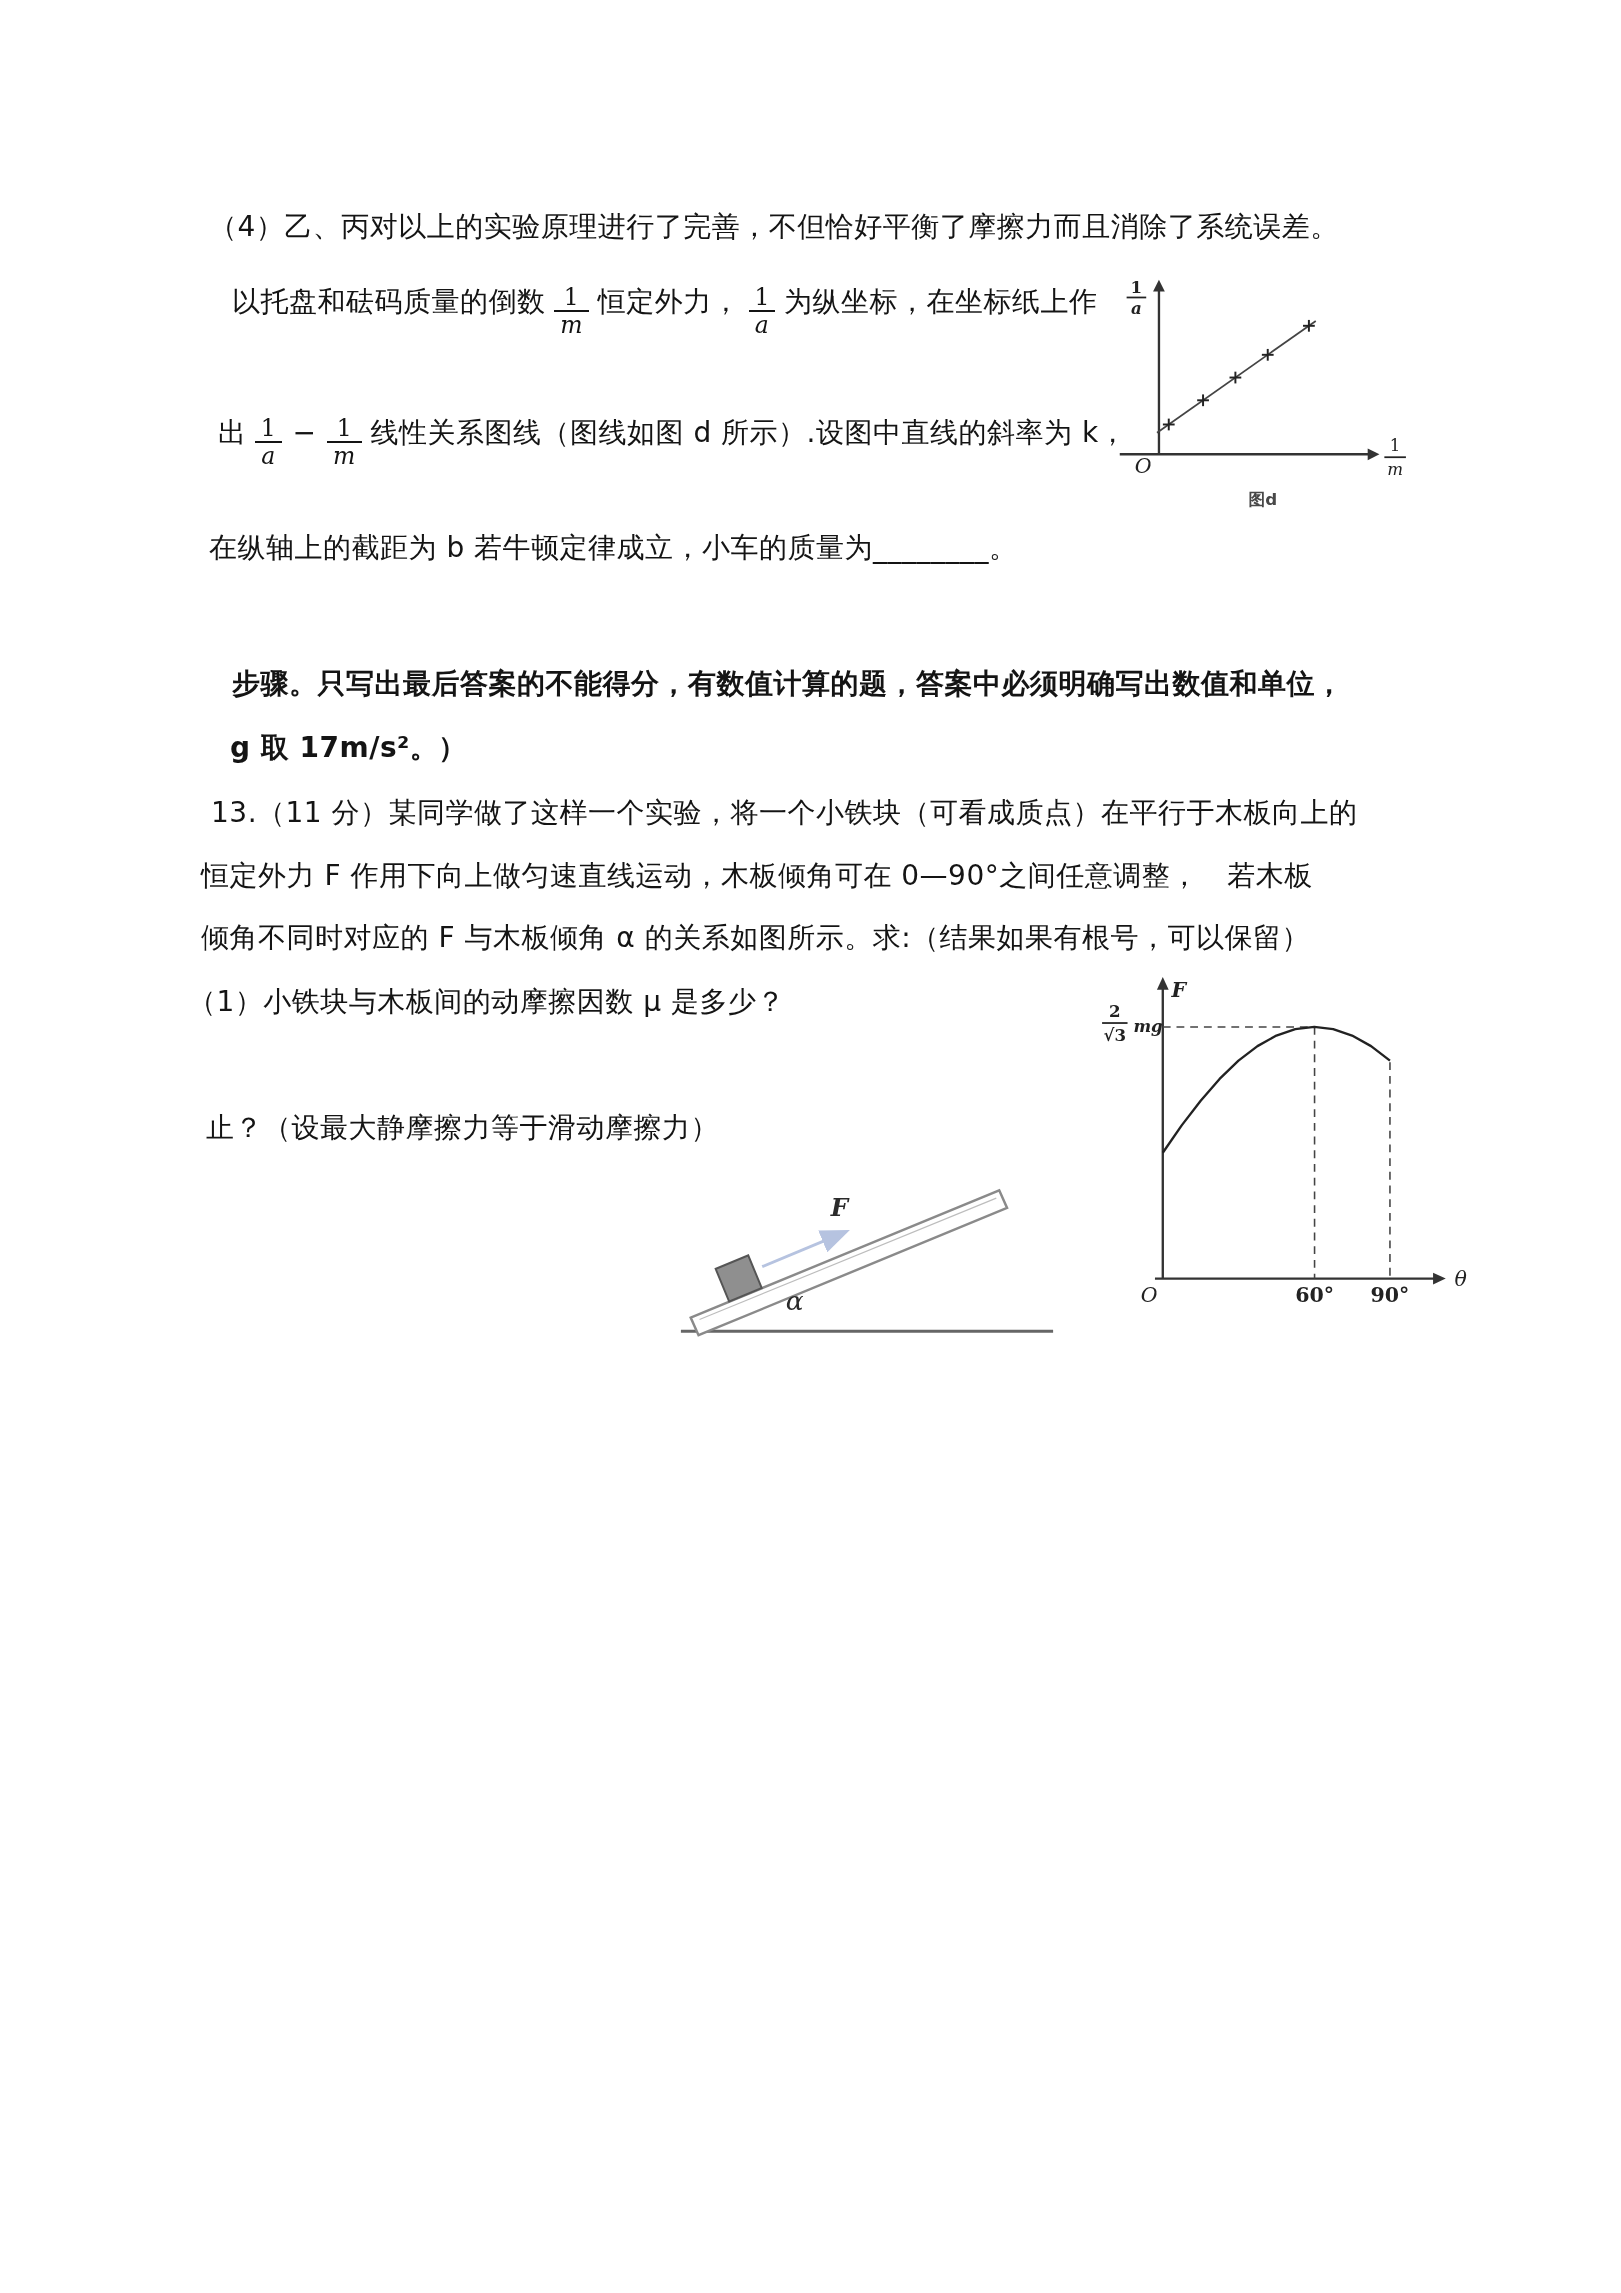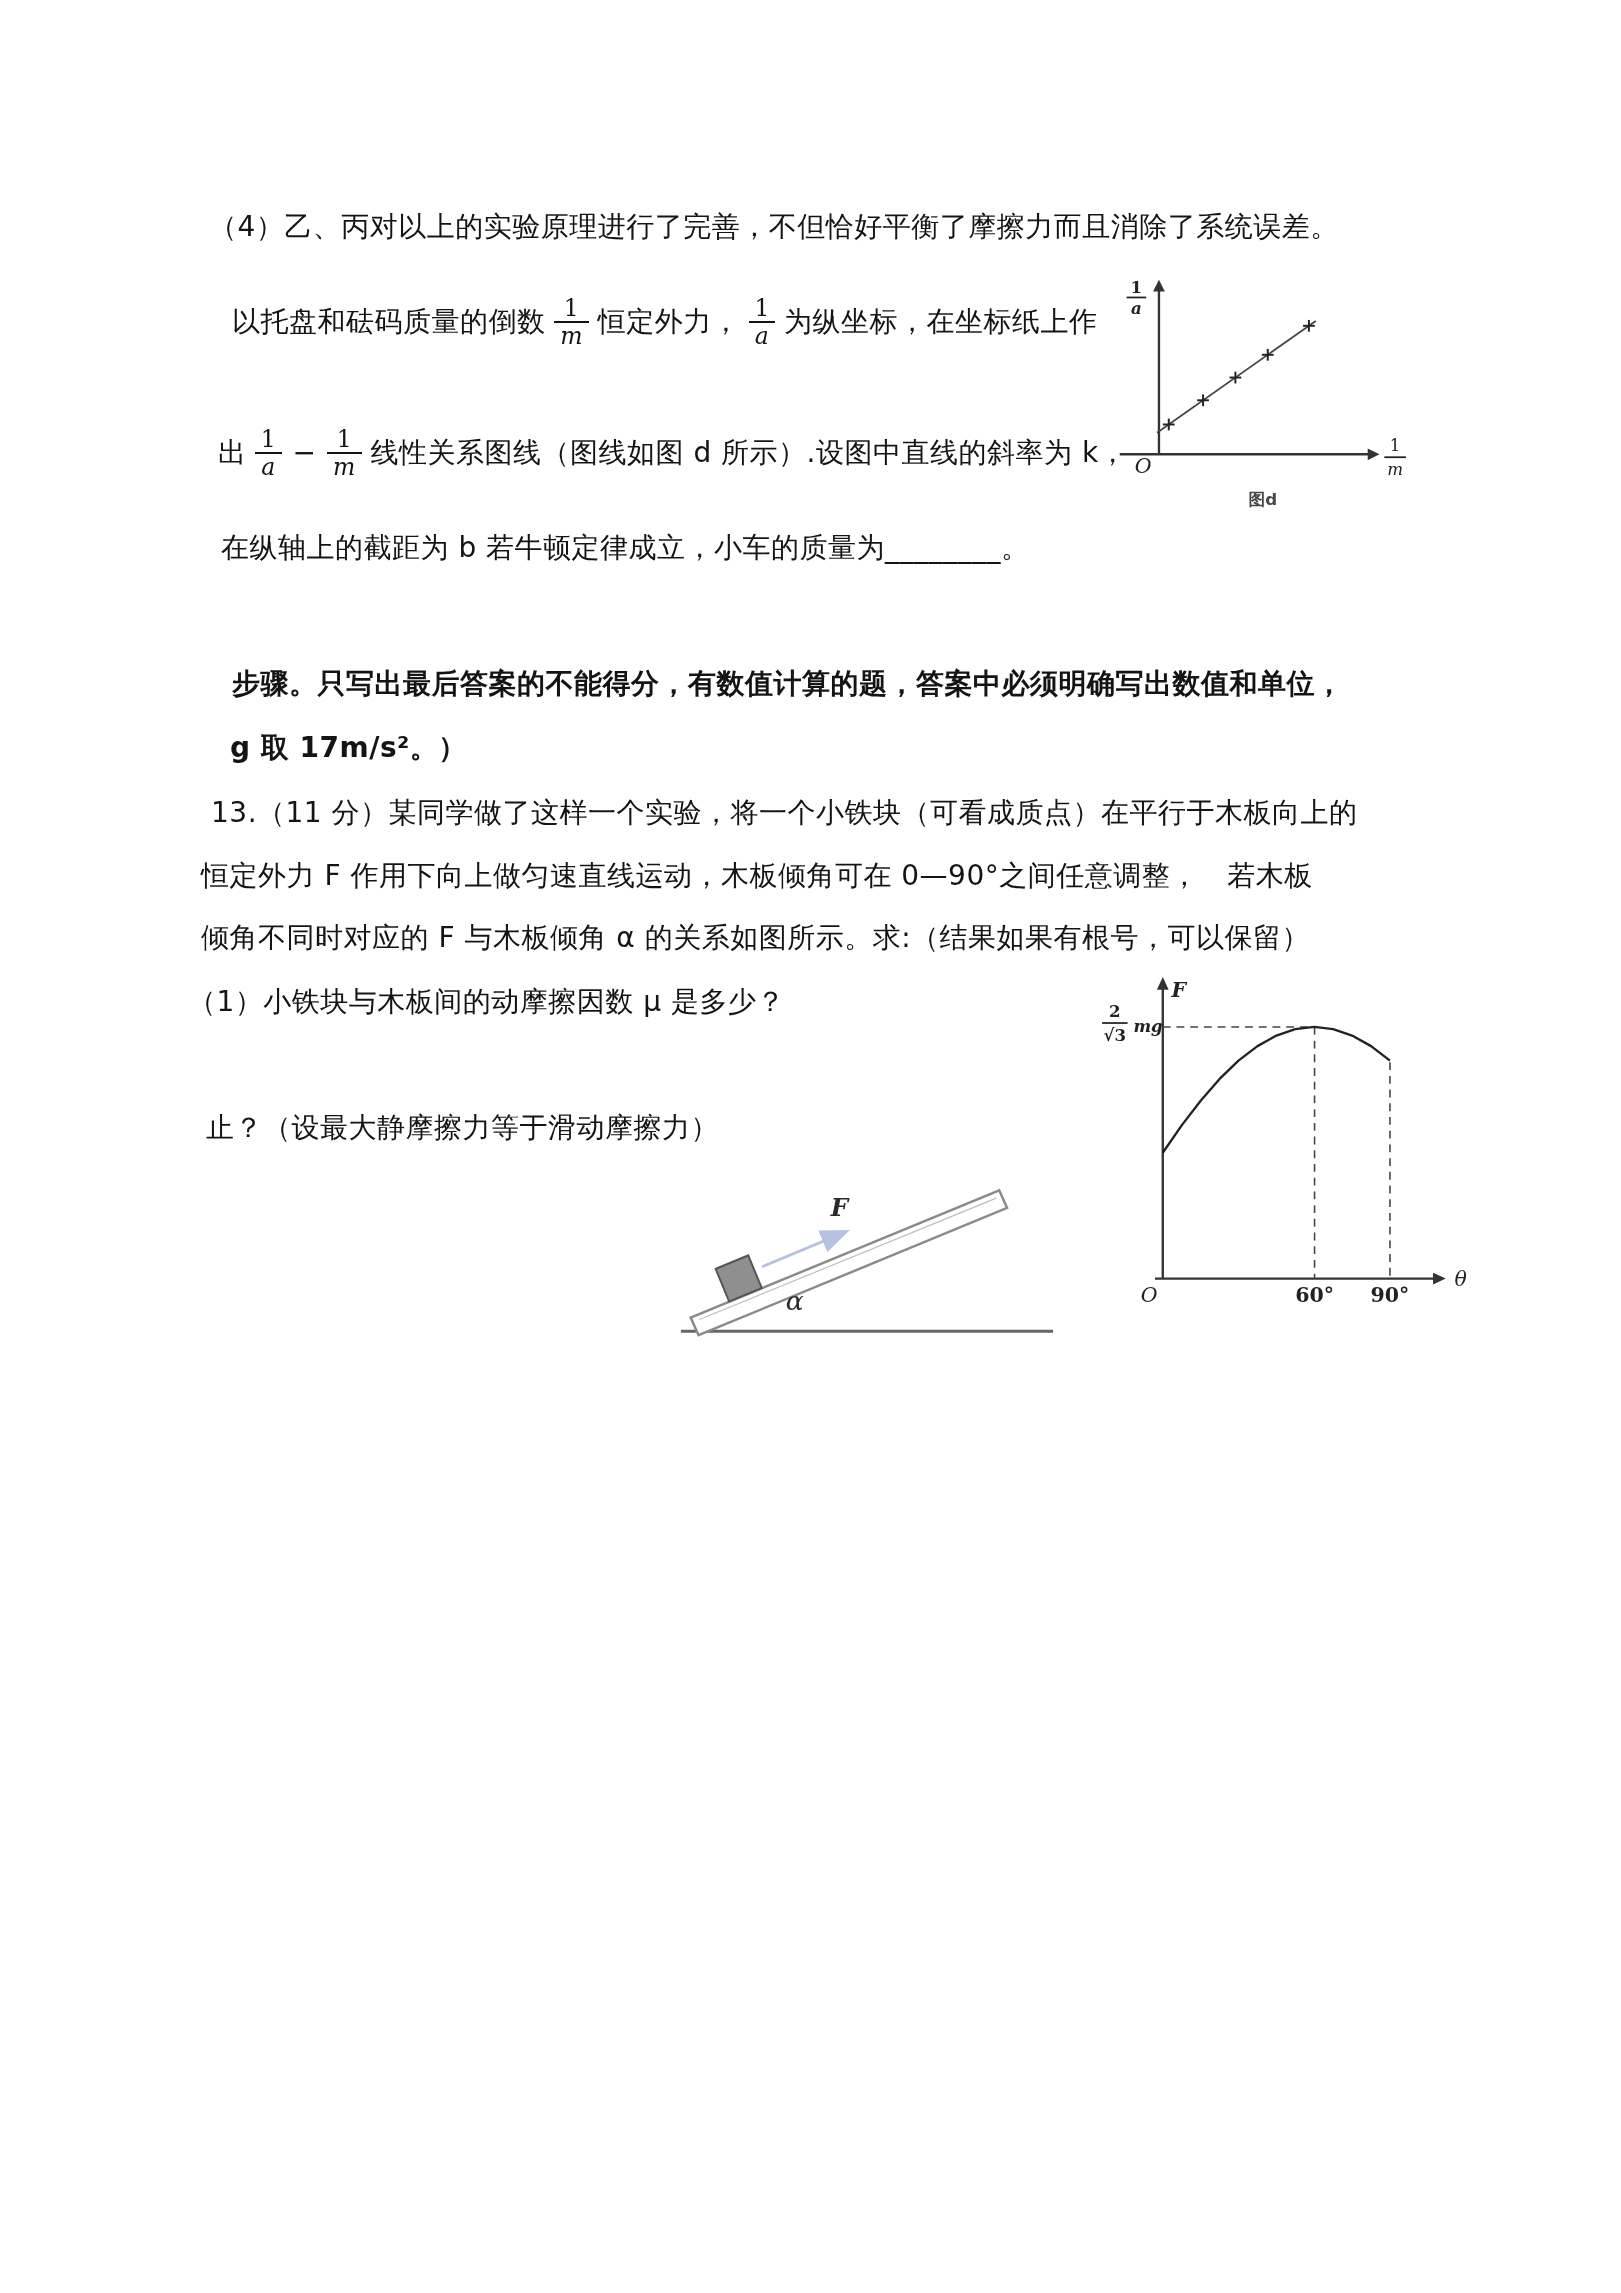--- a/index.html
+++ b/index.html
@@ -2,21 +2,21 @@
 <html><head>
 <meta charset="utf-8">
 <style>
   * { margin:0; padding:0; box-sizing:border-box; }
   html,body { background:#ffffff; }
   .page {
     position:relative; width:1621px; height:2088px; background:#ffffff;
     font-family:"DejaVu Sans","Liberation Sans",sans-serif; color:#141414; overflow:hidden;
   }
   .line { position:absolute; font-size:28px; letter-spacing:0.5px; white-space:nowrap; line-height:1.2; }
-  .row  { display:flex; align-items:center; }
+  .row  { display:flex; align-items:flex-start; }
   .bold { font-weight:700; }
   .frac { display:inline-flex; flex-direction:column; align-items:center; line-height:1.05;
           font-size:23.5px; margin:0 8.8px; font-family:"DejaVu Serif","Liberation Serif",serif; }
   .frac .den { border-top:2px solid #141414; padding:1px 5.9px 0; font-style:italic; }
   .minus { margin:0 2px; }
   .fig { position:absolute; }
   .ax    { stroke:#333; stroke-width:2.4; }
   .data  { stroke:#444; stroke-width:1.8; }
   .mk    { stroke:#222; stroke-width:2; }
   .dash  { stroke:#444; stroke-width:1.6; stroke-dasharray:8 6; fill:none; }
@@ -64,21 +64,21 @@
       <span class="den">a</span>
     </span>
     <span class="minus">−</span>
     <span class="frac">
       <span class="num">1</span>
       <span class="den">m</span>
     </span>
     <span>线性关系图线（图线如图 d 所示）.设图中直线的斜率为 k，</span>
   </div>
 
-  <div class="line" style="left:221px; top:531px;">在纵轴上的截距为 b 若牛顿定律成立，小车的质量为________。</div>
+  <div class="line" style="left:209px; top:531px;">在纵轴上的截距为 b 若牛顿定律成立，小车的质量为________。</div>
 
   <svg class="fig" style="left:1108px; top:267px;" width="392" height="255" viewBox="0 0 400 260">
     <line class="ax" x1="52" y1="22" x2="52" y2="191"></line>
     <path d="M52,13 l-6,12 l12,0 z" fill="#333"></path>
     <line class="ax" x1="12" y1="191" x2="268" y2="191"></line>
     <path d="M277,191 l-12,-6 l0,12 z" fill="#333"></path>
 
     <line class="data" x1="50" y1="169" x2="212" y2="55"></line>
     <g>
       <line class="mk" x1="56" y1="160.6" x2="68" y2="160.6"></line>

